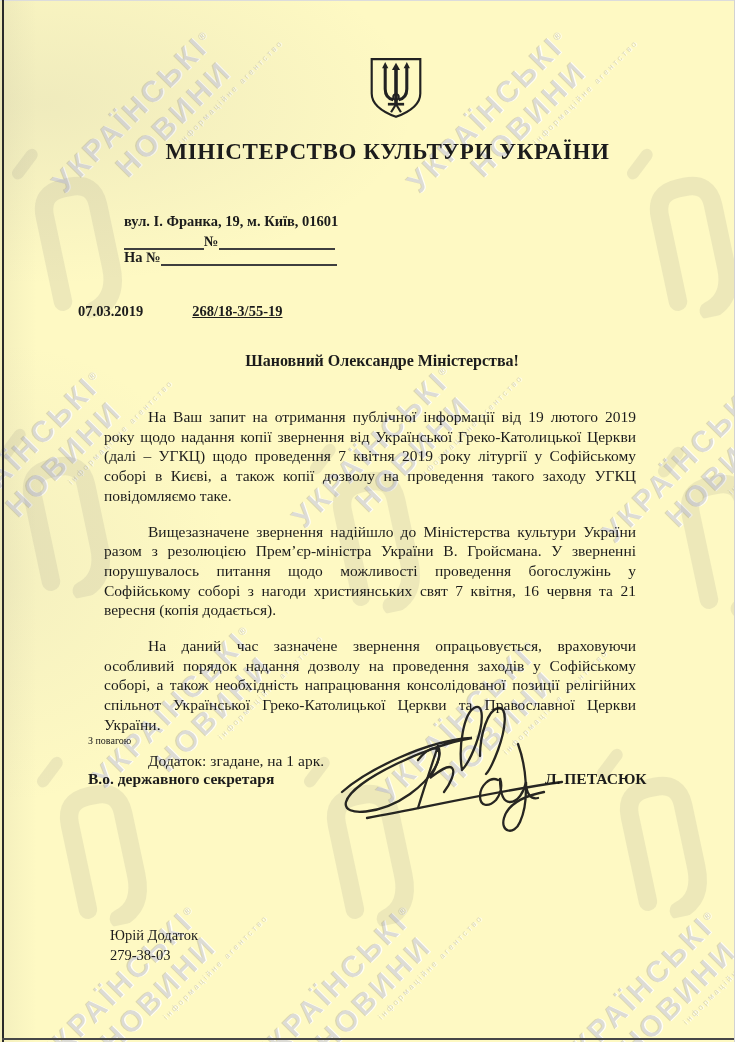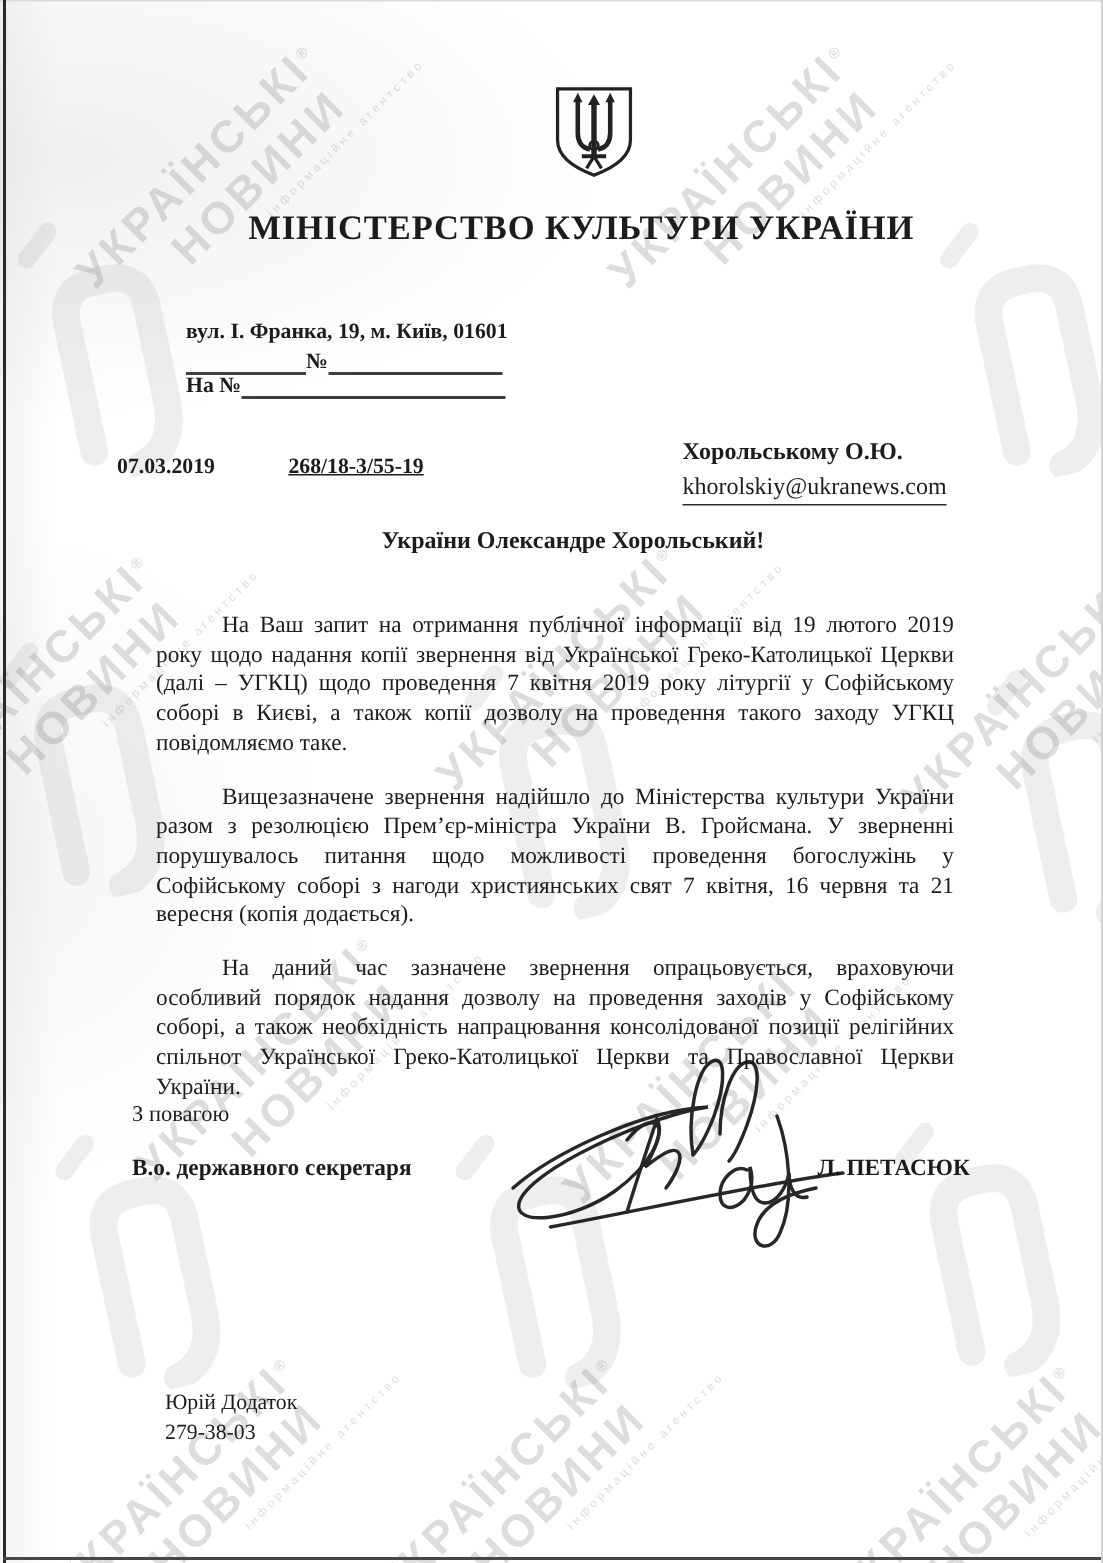--- a/index.html
+++ b/index.html
@@ -1,17 +1,17 @@
 <!DOCTYPE html>
 <html><head>
 <meta charset="utf-8">
 <style>
   html,body{margin:0;padding:0;}
   body{width:735px;height:1042px;background:#888;font-family:"Liberation Serif","DejaVu Serif",serif;}
-  .page{position:relative;width:735px;height:1042px;background:#ffffff;overflow:hidden;color:#1c1c1c;}
+  .page{position:relative;width:735px;height:1042px;background:#fef9c3;overflow:hidden;color:#1c1c1c;}
   .shade{position:absolute;inset:0;pointer-events:none;background:
     radial-gradient(620px 300px at 6% 10%, rgba(150,150,150,0.14), rgba(150,150,150,0) 60%),
     radial-gradient(420px 420px at 0% 55%, rgba(160,160,160,0.10), rgba(160,160,160,0) 55%),
     linear-gradient(to right, rgba(120,120,120,0.08), rgba(120,120,120,0) 5%);}
   .edge-left{position:absolute;left:2px;top:0;width:2px;height:100%;background:#2a2a2a;}
   .edge-bottom{position:absolute;left:2px;bottom:2px;right:0;height:2px;background:#474747;}
   .edge-top{position:absolute;left:0;top:0;right:0;height:1px;background:#dcdcdc;}
   .edge-right{position:absolute;right:0;top:0;width:1px;height:100%;background:#d2d2d2;}
 
   
@@ -38,21 +38,21 @@
   .recipient{position:absolute;left:455px;top:291px;font-size:16px;line-height:21px;}
   .recipient .name{font-weight:bold;}
   .recipient .email{display:inline-block;margin-top:2px;border-bottom:1.5px solid #2b2b2b;padding-bottom:1px;}
 
   
   .salutation{position:absolute;left:88px;top:352px;width:564px;text-align:center;
               transform:translateX(12px);font-size:16px;font-weight:bold;}
   .body-flow{position:absolute;left:88px;top:391px;width:564px;font-size:15.5px;line-height:19.7px;}
   .body-flow p{margin:16px;text-indent:44px;text-align:justify;}
   .body-flow p.attachment{text-align:left;}
-  .closing{position:absolute;left:88px;top:735px;font-size:15px;}
+  .closing{position:absolute;left:88px;top:735px;font-size:10px;}
   .signer-title{position:absolute;left:88px;top:770px;font-size:15.5px;font-weight:bold;}
   .signer-name{position:absolute;left:545px;top:770px;font-size:15.5px;font-weight:bold;}
   .signature{position:absolute;left:322px;top:700px;width:250px;height:140px;}
   .footer{position:absolute;left:110px;top:925px;font-size:14.5px;line-height:20px;}
 </style>
 </head>
 <body>
 
 <div class="page">
 
@@ -162,31 +162,28 @@
   <div class="org-block">
     <div>вул. І. Франка, 19, м. Київ, 01601</div>
     <div class="num-row"><span class="rule" style="width:80px"></span><span>№</span><span class="rule" style="width:116px"></span></div>
     <div class="na-row"><span>На №</span><span class="rule" style="width:176px"></span></div>
   </div>
 
   <div class="date-row">
     <span>07.03.2019</span><span class="ref">268/18-3/55-19</span>
   </div>
 
-  <div class="recipient">
-    <div class="name">Хорольському О.Ю.</div>
-    <div><span class="email">khorolskiy@ukranews.com</span></div>
-  </div>
-
-  <div class="salutation">України Олександре Хорольський!</div>
+
+  <div class="salutation">Шановний Олександре Міністерства!</div>
 
   <div class="body-flow">
     <p>На Ваш запит на отримання публічної інформації від 19 лютого 2019 року щодо надання копії звернення від Української Греко-Католицької Церкви (далі – УГКЦ) щодо проведення 7 квітня 2019 року літургії у Софійському соборі в Києві, а також копії дозволу на проведення такого заходу УГКЦ повідомляємо таке.</p>
     <p>Вищезазначене звернення надійшло до Міністерства культури України разом з резолюцією Прем’єр-міністра України В. Гройсмана. У зверненні порушувалось питання щодо можливості проведення богослужінь у Софійському соборі з нагоди християнських свят 7 квітня, 16 червня та 21 вересня (копія додається).</p>
     <p>На даний час зазначене звернення опрацьовується, враховуючи особливий порядок надання дозволу на проведення заходів у Софійському соборі, а також необхідність напрацювання консолідованої позиції релігійних спільнот Української Греко-Католицької Церкви та Православної Церкви України.</p>
+    <p class="attachment">Додаток: згадане, на 1 арк.</p>
   </div>
 
   <div class="closing">З повагою</div>
   <div class="signer-title">В.о. державного секретаря</div>
   <div class="signer-name">Л. ПЕТАСЮК</div>
 
   <div class="signature">
     <svg viewBox="0 0 250 140" width="250" height="140" fill="none" stroke="#151515" stroke-width="2.3" stroke-linecap="round" opacity="0.92">
       <path d="M20,92 C45,70 105,40 150,38 C110,44 30,80 24,102 C20,118 60,114 88,94 C110,78 122,58 116,46"></path>
       <path d="M116,46 C108,70 100,95 96,108 M96,60 C104,50 112,46 116,50 C120,54 114,68 108,78 C116,72 126,64 130,68 C134,72 128,84 122,92"></path>

